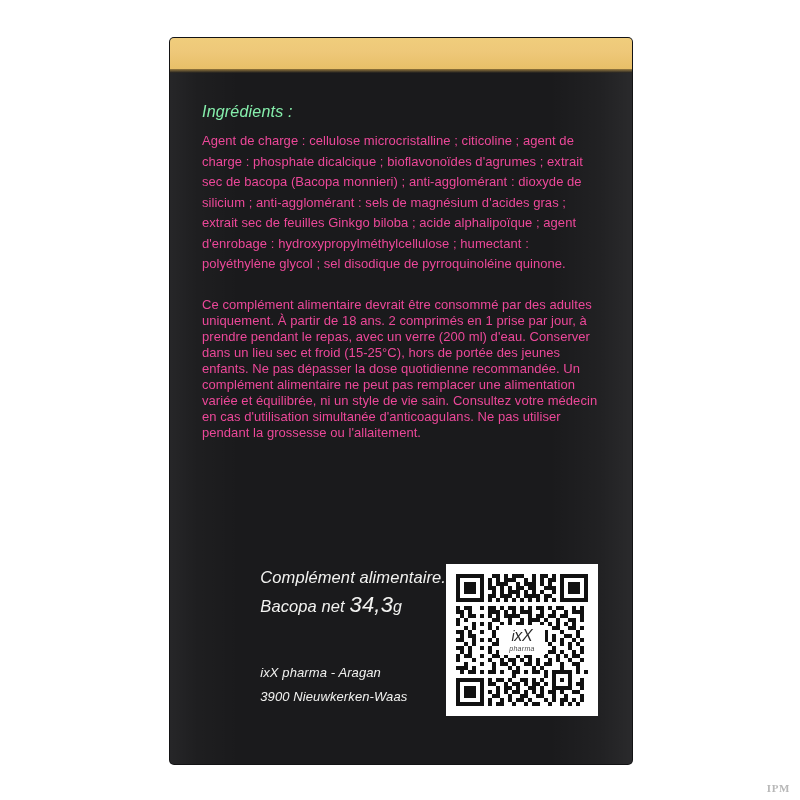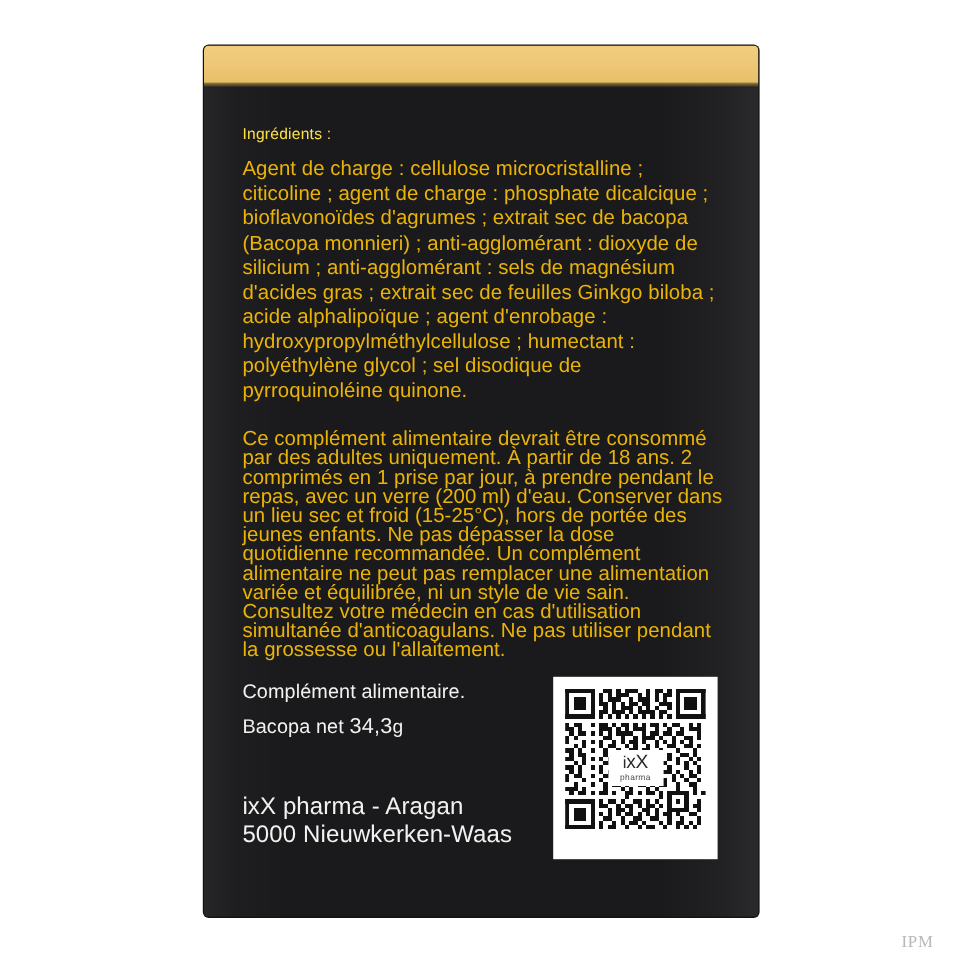--- a/index.html
+++ b/index.html
@@ -65,86 +65,88 @@
   
   .content {
     position: absolute;
     left: 32px;
     top: 64px;
     right: 28px;
     color: #f2f2f0;
   }
 
   .section-title {
-    font-size: 13px;
+    font-size: 16px;
     line-height: 20px;
     letter-spacing: 0.2px;
     margin: 0 0 9px 0;
     font-weight: 400;
-    color: #fde047;
+    color: #86efac;
+    font-style: italic;
   }
 
   .body-text {
-    font-size: 17px;
+    font-size: 13px;
     line-height: 20.5px;
     letter-spacing: 0.05px;
     margin: 0;
     font-weight: 400;
-    color: #eab308;
+    color: #ec4899;
     text-align: left;
   }
 
   .block-ingredients { margin-bottom: 22px; }
   .block-usage .body-text { line-height: 16px; }
 
   
   .bottom {
     position: absolute;
     left: 32px;
     bottom: 48px;
     right: 28px;
     color: #f2f2f0;
   }
   .bottom-row {
     display: flex;
     align-items: flex-start;
-    justify-content: space-between;
+    justify-content: flex-end;
+    font-style: italic;
   }
   .bottom-left {
     padding-top: 2px;
   }
   .supplement-line {
     font-size: 16.5px;
     line-height: 23px;
     letter-spacing: 0.1px;
   }
   .weight-line {
     font-size: 16.5px;
     line-height: 28px;
     letter-spacing: 0.1px;
     margin-top: 2px;
   }
   .weight-value {
-    font-size: 18px;
+    font-size: 22px;
     letter-spacing: 0.2px;
   }
   .weight-unit {
     font-size: 16px;
   }
 
   .address {
     margin-top: 40px;
-    font-size: 20px;
+    font-size: 13px;
     line-height: 23.5px;
     letter-spacing: 0.1px;
   }
 
   
   .qr-wrap {
-    width: 137px;
+    width: 152px;
     height: 152px;
     background: #ffffff;
     padding: 0;
     position: relative;
     margin-right: 6px;
     flex: 0 0 auto;
   }
   .qr-canvas {
     position: absolute;
     inset: 10px;
@@ -172,26 +174,27 @@
   .qr-logo-sub {
     font-size: 7px;
     color: #4a4a4a;
     letter-spacing: 0.3px;
     margin-top: 1px;
   }
 
   
   .ipm {
     position: absolute;
-    right: 22px;
+    right: 10px;
     bottom: 6px;
-    font-size: 14px;
+    font-size: 11px;
     color: #b8b8b8;
     letter-spacing: 0.6px;
     font-family: "Liberation Serif", serif;
+    font-weight: bold;
   }
 </style>
 </head>
 <body>
 
 <div class="package">
 
   <div class="gold-band"></div>
   <div class="gold-band-edge"></div>
 
@@ -211,21 +214,21 @@
   <div class="bottom">
     <div class="bottom-row">
       <div class="bottom-left">
         <div class="supplement-line">Complément alimentaire.</div>
         <div class="weight-line">
           <span>Bacopa net</span>
           <span class="weight-value">34,3</span><span class="weight-unit">g</span>
         </div>
         <div class="address">
           <div>ixX pharma - Aragan</div>
-          <div>5000 Nieuwkerken-Waas</div>
+          <div>3900 Nieuwkerken-Waas</div>
         </div>
       </div>
 
       <div class="qr-wrap">
         <svg class="qr-canvas" viewBox="0 0 33 33" shape-rendering="crispEdges">
           <rect width="33" height="33" fill="#ffffff"></rect>
           <g fill="#111111">
 
             <rect x="0" y="0" width="7" height="1"></rect>
               <rect x="0" y="6" width="7" height="1"></rect>

